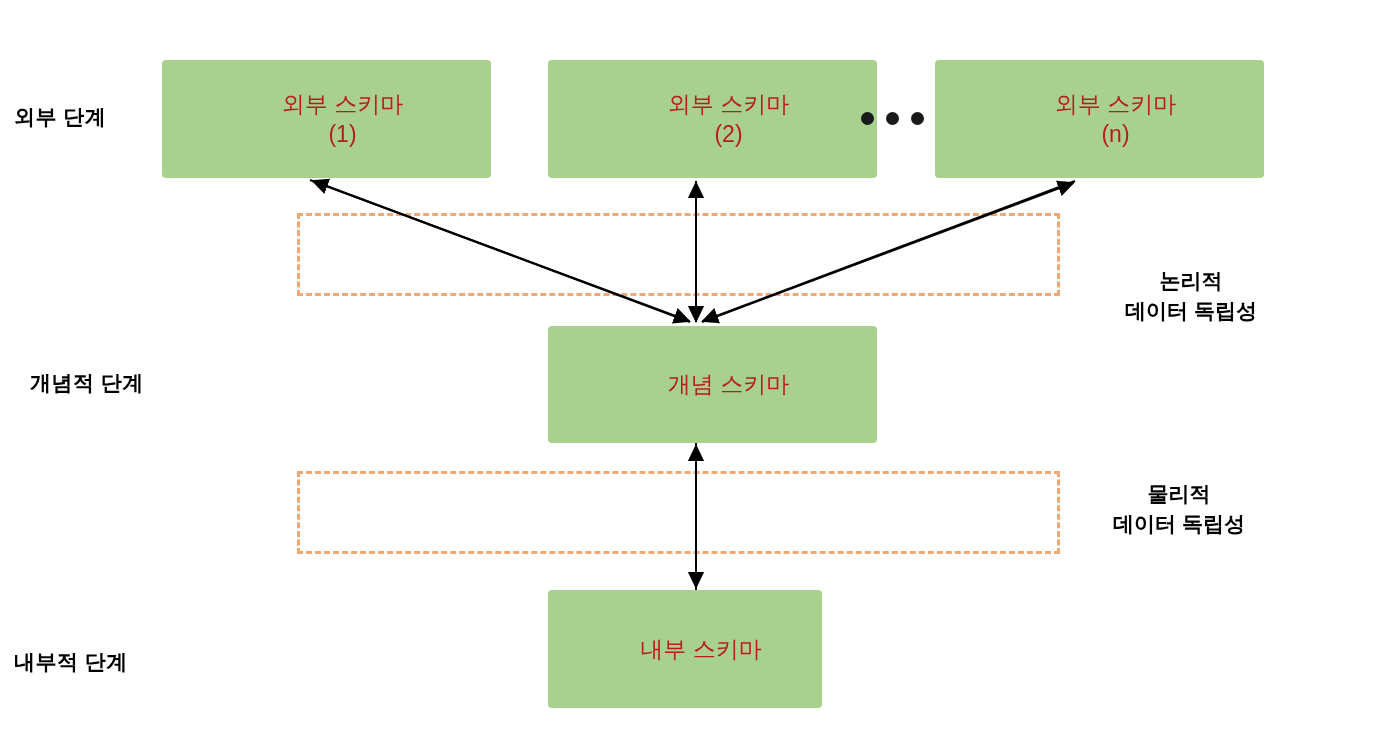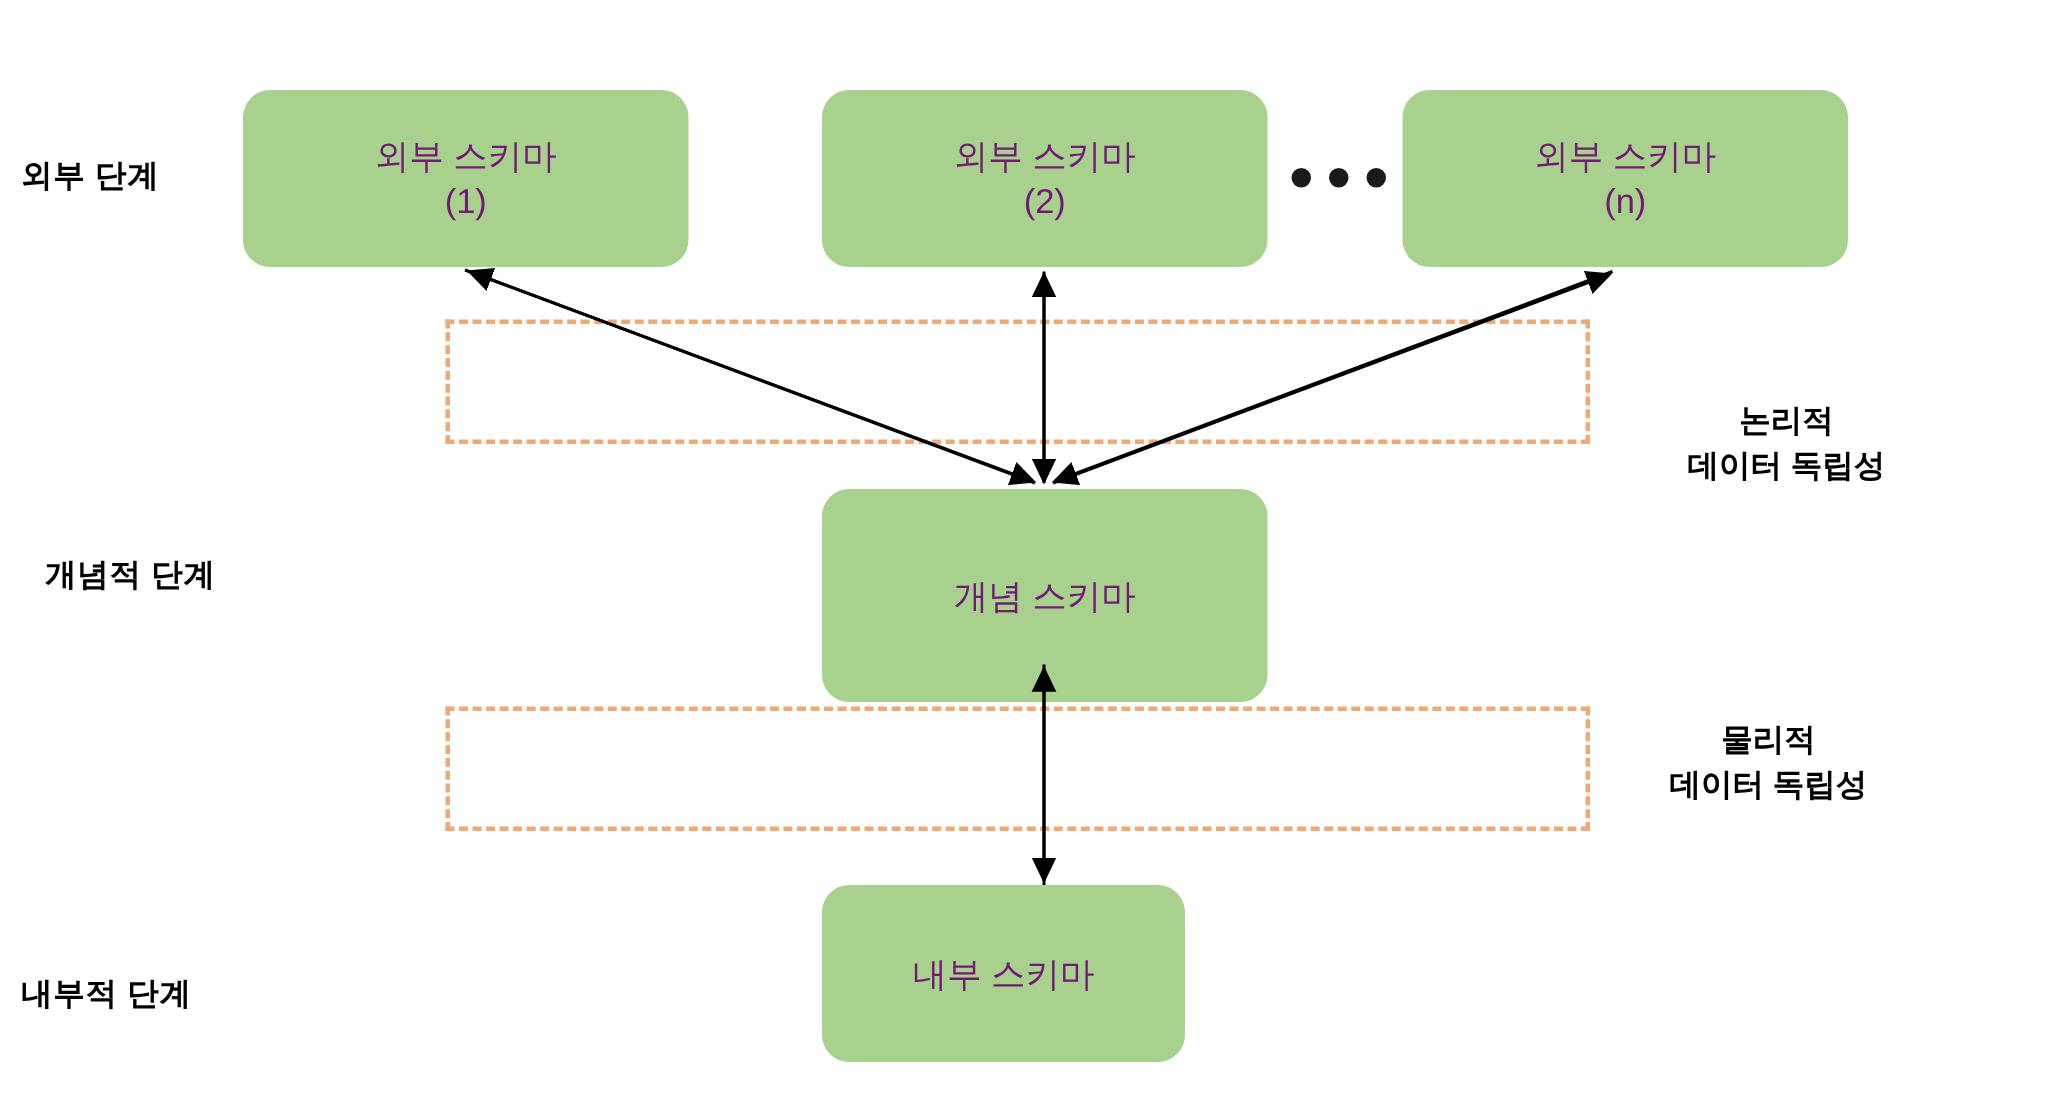--- a/index.html
+++ b/index.html
@@ -29,30 +29,31 @@
     position: absolute;
     font-size: 21px;
     font-weight: bold;
     color: #000000;
     letter-spacing: 0.5px;
     white-space: nowrap;
   }
   .schema-box {
     position: absolute;
     background: #a9d18e;
-    border-radius: 18px;
-    color: #701a75;
+    border-radius: 4px;
+    color: #b91c1c;
     display: flex;
     flex-direction: column;
     align-items: center;
     justify-content: center;
     text-align: center;
     line-height: 1.32;
     font-size: 23px;
     font-weight: normal;
+    padding-left: 32px;
   }
   .schema-box .schema-title { display: block; }
   .schema-box .schema-index { display: block; }
   .dashed-region {
     position: absolute;
     border: 3px dashed #f0a875;
     box-sizing: border-box;
     background: transparent;
   }
   .independence-label {
@@ -103,21 +104,21 @@
     <span class="schema-title">외부 스키마</span>
     <span class="schema-index">(n)</span>
   </div>
 
   <div class="ellipsis-dots" style="left:861px; top:112px;">
     <span></span>
     <span></span>
     <span></span>
   </div>
 
-  <div class="schema-box" style="left:548px; top:326px; width:297px; height:142px;">
+  <div class="schema-box" style="left:548px; top:326px; width:297px; height:117px;">
     <span class="schema-title">개념 스키마</span>
   </div>
 
   <div class="schema-box" style="left:548px; top:590px; width:242px; height:118px;">
     <span class="schema-title">내부 스키마</span>
   </div>
 
   <div class="dashed-region" style="left:297px; top:213px; width:763px; height:83px;"></div>
 
   <div class="dashed-region" style="left:297px; top:471px; width:763px; height:83px;"></div>

